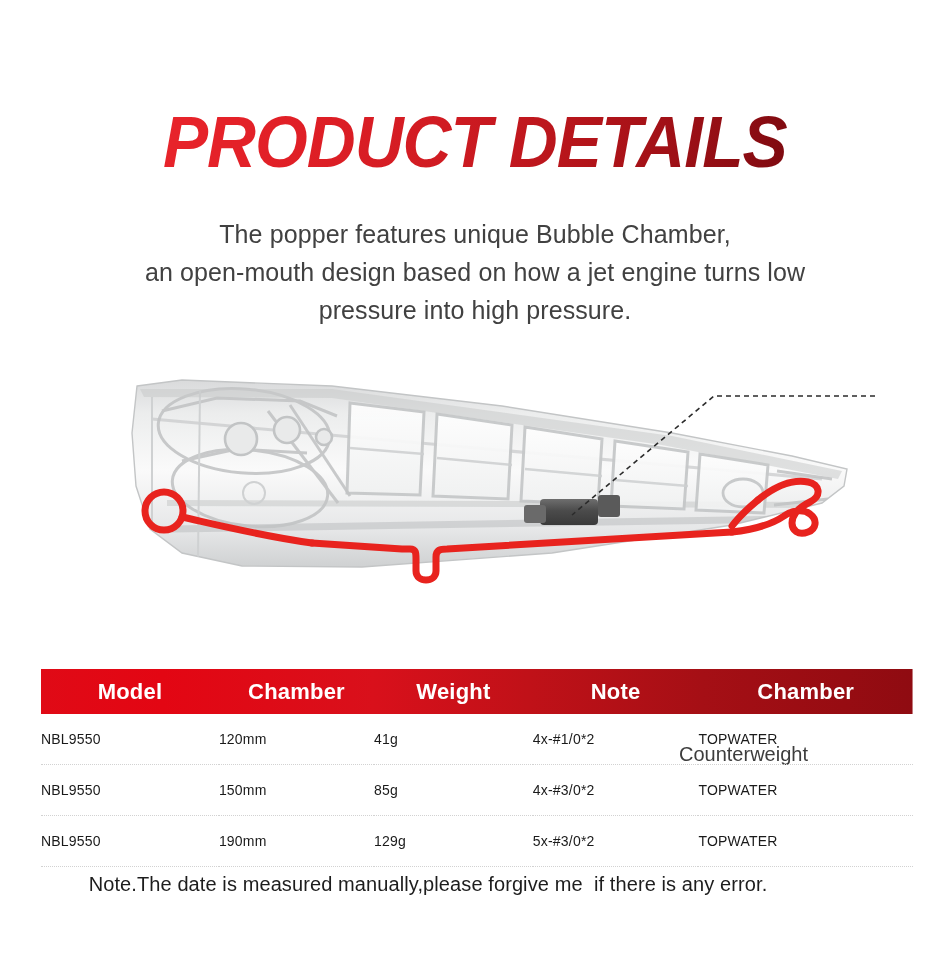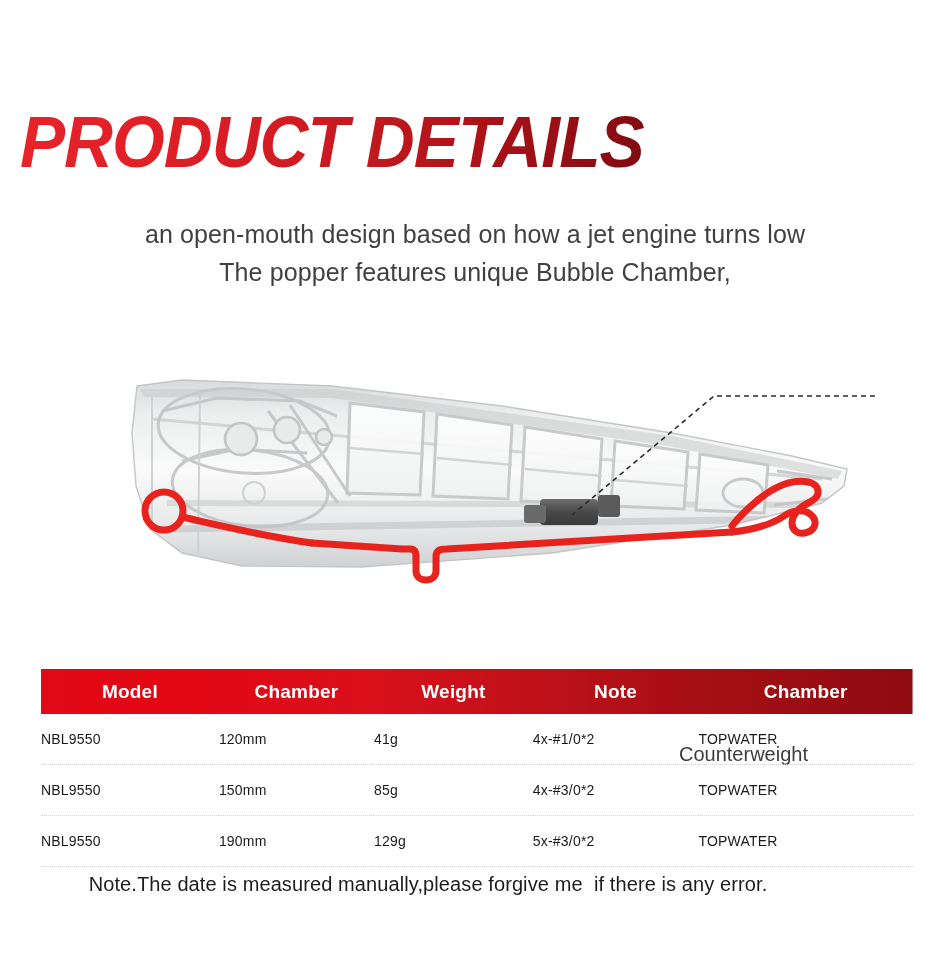--- a/index.html
+++ b/index.html
@@ -22,20 +22,21 @@
     inset: 0;
     background: #ffffff;
   }
 
   
   .title-wrap {
     position: absolute;
     top: 104px;
     left: 0;
     width: 950px;
+    text-align: center;
   }
   .title {
     display: inline-block;
     font-family: "Liberation Sans", sans-serif;
     font-weight: 700;
     font-style: italic;
     font-size: 72px;
     line-height: 76px;
     letter-spacing: -1px;
     transform: scaleX(0.94);
@@ -98,21 +99,21 @@
     width: 872px;
   }
   table.spec {
     width: 100%;
     border-collapse: collapse;
     table-layout: fixed;
   }
   table.spec thead th {
     background: transparent;
     color: #ffffff;
-    font-size: 19px;
+    font-size: 22px;
     font-weight: 700;
     height: 45px;
     padding: 0;
     text-align: center;
     letter-spacing: 0.2px;
     position: relative;
     z-index: 2;
   }
   thead tr.head-row {
     background: linear-gradient(90deg,
@@ -154,22 +155,23 @@
 </head>
 <body>
 
 <div class="page">
 
   <div class="title-wrap">
     <span class="title">PRODUCT DETAILS</span>
   </div>
 
   <div class="subtitle">
+    <span class="l">The popper features unique Bubble Chamber,</span>
     <span class="l">an open-mouth design based on how a jet engine turns low</span>
-    <span class="l">The popper features unique Bubble Chamber,</span>
+    <span class="l">pressure into high pressure.</span>
   </div>
 
   <div class="figure">
     <svg width="950" height="270" viewBox="0 0 950 270">
       <defs>
         <linearGradient id="bodyGrad" x1="0" y1="0" x2="0" y2="1">
           <stop offset="0%" stop-color="#d9dadb"></stop>
           <stop offset="18%" stop-color="#eceded"></stop>
           <stop offset="48%" stop-color="#fafafa"></stop>
           <stop offset="80%" stop-color="#e6e7e8"></stop>

